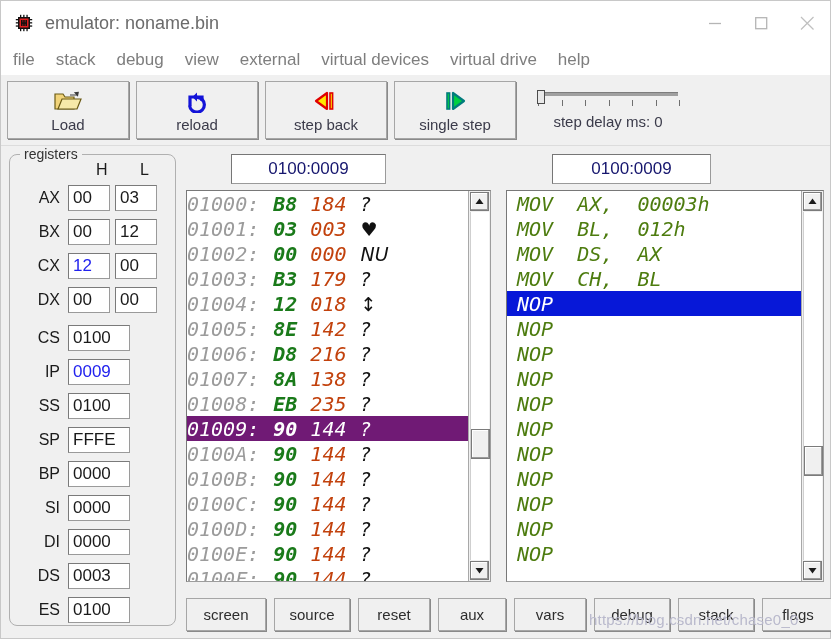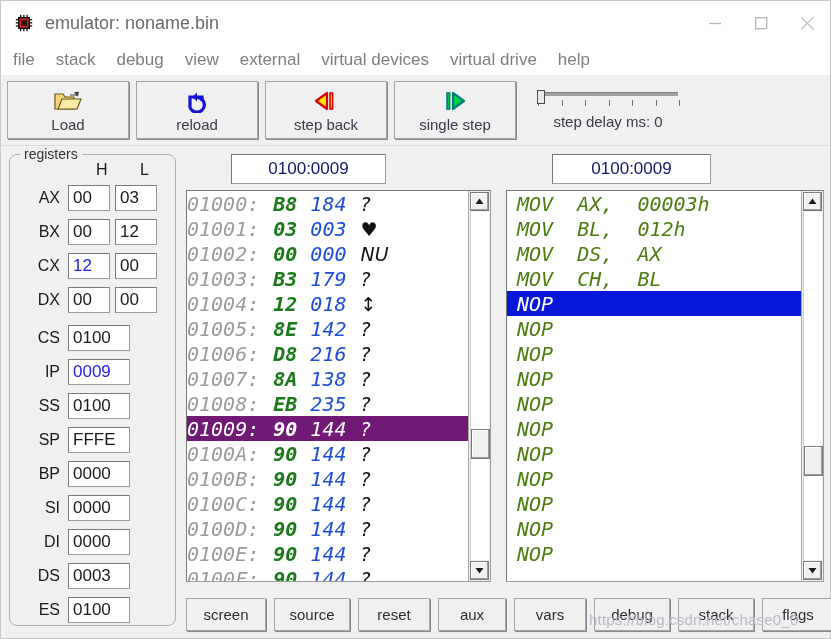--- a/index.html
+++ b/index.html
@@ -84,21 +84,21 @@
   .panel{position:absolute;background:#ffffff;border:1px solid #9d9d9d;
          border-left-color:#787878;border-top-color:#787878;box-sizing:border-box;overflow:hidden;}
   #mem-panel{left:185px;top:44px;width:305px;height:392px;}
   #asm-panel{left:505px;top:44px;width:318px;height:392px;}
 
   .listview{position:absolute;left:0;top:0;bottom:0;right:21px;overflow:hidden;background:#fff;font-style:italic;}
   .memrow{height:25px;display:flex;align-items:center;white-space:pre;
           font-family:"DejaVu Sans Mono", monospace;font-size:20px;letter-spacing:0px;}
   .memrow .a{color:#9b9b9b;}
   .memrow .h{color:#1a7a1a;font-weight:bold;padding-left:14px;}
-  .memrow .d{color:#1d4ed8;padding-left:13px;}
+  .memrow .d{color:#c2410c;padding-left:13px;}
   .memrow .c{color:#111;padding-left:14px;font-family:"DejaVu Sans",sans-serif;font-size:19px;}
   .memrow.sel{background:#701a75;}
   .memrow.sel .a,.memrow.sel .h,.memrow.sel .d,.memrow.sel .c{color:#ffffff;}
 
   .asmrow{height:25px;display:flex;align-items:center;white-space:pre;padding-left:10px;
           font-family:"DejaVu Sans Mono", monospace;font-size:20px;color:#4d7c0f;}
   .asmrow.sel{background:#0718d8;color:#fff;}
 
   
   .vscroll{position:absolute;right:0;top:0;bottom:0;width:21px;background:#f0f0f0;

